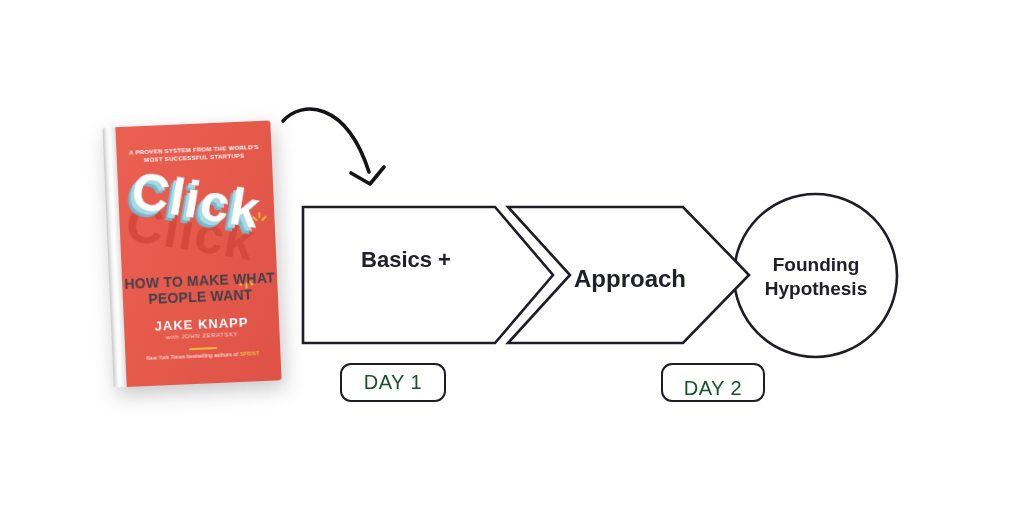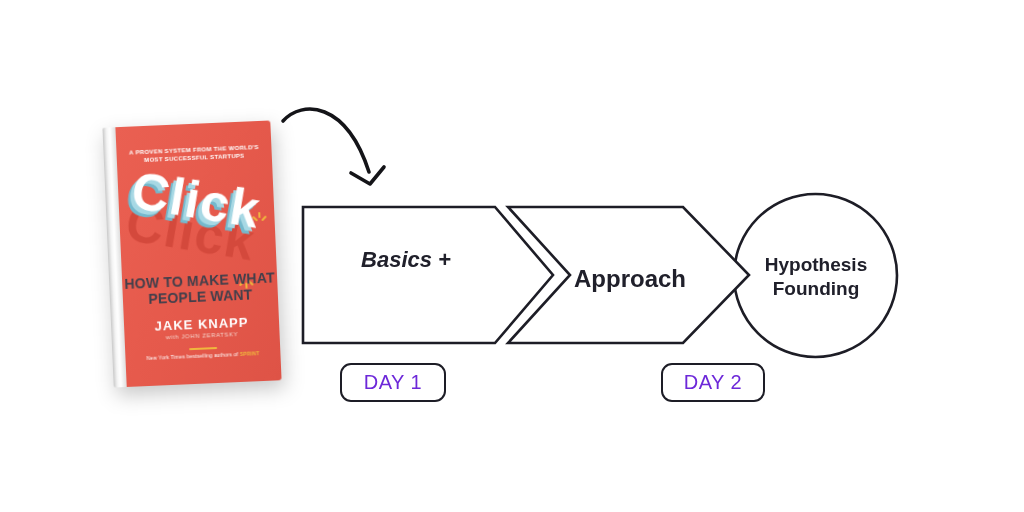--- a/index.html
+++ b/index.html
@@ -100,36 +100,36 @@
   }
 
   
   .step-label {
     position: absolute;
     text-align: center;
     font-weight: bold;
     color: #20202b;
   }
   .step-label span { display: block; }
-  .label-1 { left: 298px; top: 245px; width: 216px; font-size: 22px; line-height: 30px; font-style: italic; }
+  .label-1 { left: 298px; top: 245px; width: 216px; font-size: 22px; line-height: 30px; }
   .label-2 { left: 544px; top: 266px; width: 172px; font-size: 24px; line-height: 26px; }
   .label-3 { left: 746px; top: 253px; width: 140px; font-size: 19px; line-height: 24px; }
 
   .day-badge {
     position: absolute;
     height: 39px;
     border: 2px solid #1d1d26;
     border-radius: 11px;
     background: #ffffff;
     display: flex; align-items: center; justify-content: center;
     font-size: 20px; letter-spacing: 0.5px;
-    color: #6d28d9;
+    color: #14532d;
   }
   .day-1 { left: 340px; top: 363px; width: 106px; }
-  .day-2 { left: 661px; top: 363px; width: 104px; }
+  .day-2 { left: 661px; top: 363px; width: 104px; align-items: flex-end; }
 </style>
 </head>
 <body>
 
 <div class="canvas">
 
   <div class="book">
     <div class="book-pages"></div>
     <div class="book-cover">
       <div class="book-tagline">
@@ -181,22 +181,22 @@
     <polygon points="508,207 683,207 749,275 683,343 508,343 570,275" fill="#ffffff" stroke="#1d1d26" stroke-width="2.6" stroke-linejoin="miter"></polygon>
   </svg>
 
   <div class="step-label label-1">
     <span>Basics +</span>
   </div>
   <div class="step-label label-2">
     <span>Approach</span>
   </div>
   <div class="step-label label-3">
+    <span>Founding</span>
     <span>Hypothesis</span>
-    <span>Founding</span>
   </div>
 
   <div class="day-badge day-1">
     <span>DAY 1</span>
   </div>
   <div class="day-badge day-2">
     <span>DAY 2</span>
   </div>
 
 </div>

